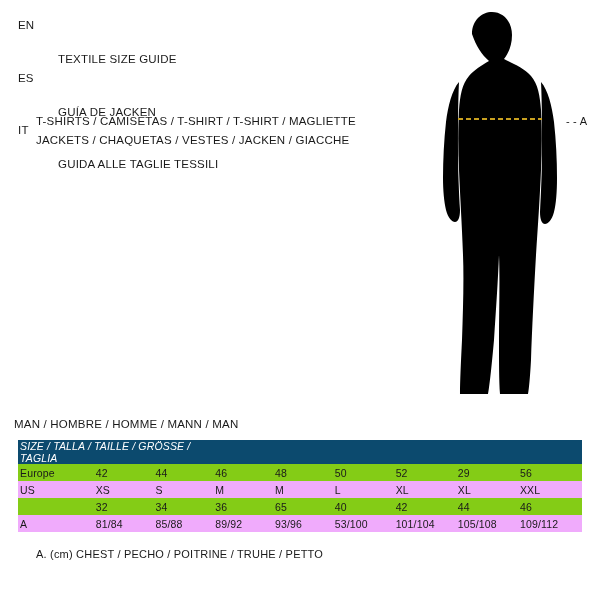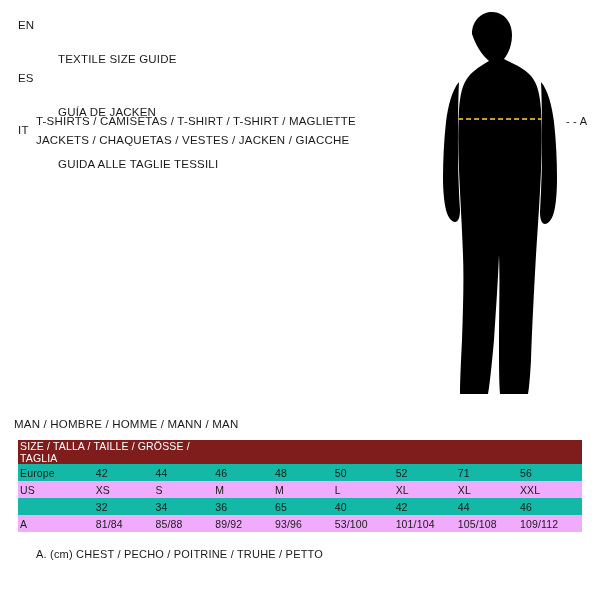--- a/index.html
+++ b/index.html
@@ -89,26 +89,27 @@
     border-collapse: collapse;
     font-size: 10.5px;
     letter-spacing: 0.15px;
   }
   table.size-table td {
     padding: 0;
     height: 17px;
     vertical-align: middle;
   }
   .row-head td {
-    background: #7f1d1d;
+    background: #0c4a6e;
     color: #ffffff;
     font-size: 10.5px;
     height: 18px;
-  }
-  .row-light td { background: #14b8a6; }
+    font-style: italic;
+  }
+  .row-light td { background: #84cc16; }
   .row-mid td   { background: #f0abfc; }
   .col-label { width: 86px; padding-left: 2px !important; }
   .col-v { width: 68px; }
 
   .footnote {
     position: absolute;
     left: 18px;
     top: 548px;
     font-size: 11px;
     letter-spacing: 0.2px;
@@ -205,21 +206,21 @@
       <td class="col-v"></td>
     </tr>
     <tr class="row-light">
       <td class="col-label">Europe</td>
       <td class="col-v">42</td>
       <td class="col-v">44</td>
       <td class="col-v">46</td>
       <td class="col-v">48</td>
       <td class="col-v">50</td>
       <td class="col-v">52</td>
-      <td class="col-v">71</td>
+      <td class="col-v">29</td>
       <td class="col-v">56</td>
     </tr>
     <tr class="row-mid">
       <td class="col-label">US</td>
       <td class="col-v">XS</td>
       <td class="col-v">S</td>
       <td class="col-v">M</td>
       <td class="col-v">M</td>
       <td class="col-v">L</td>
       <td class="col-v">XL</td>

